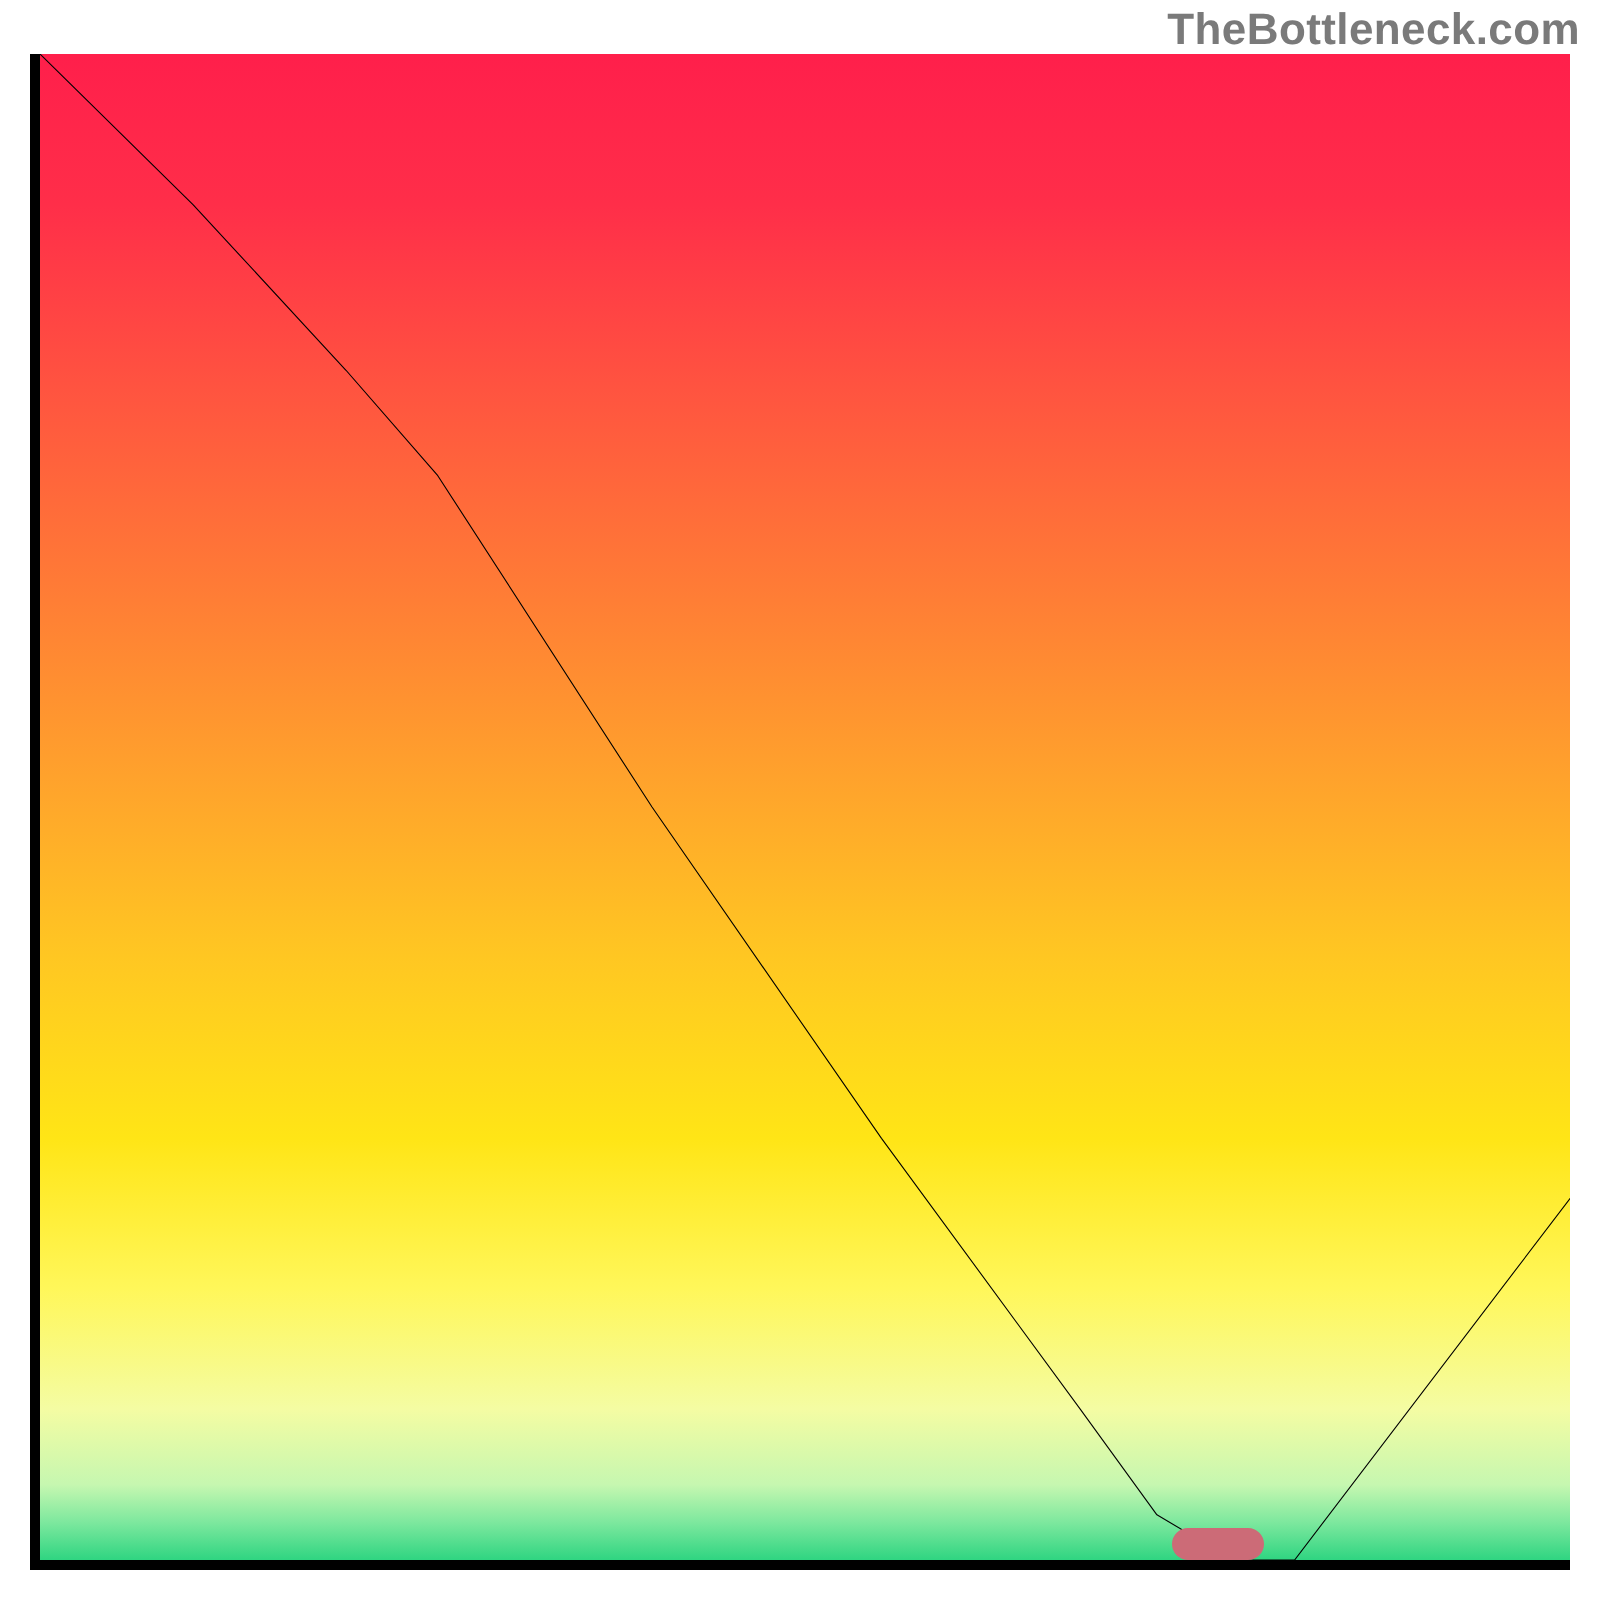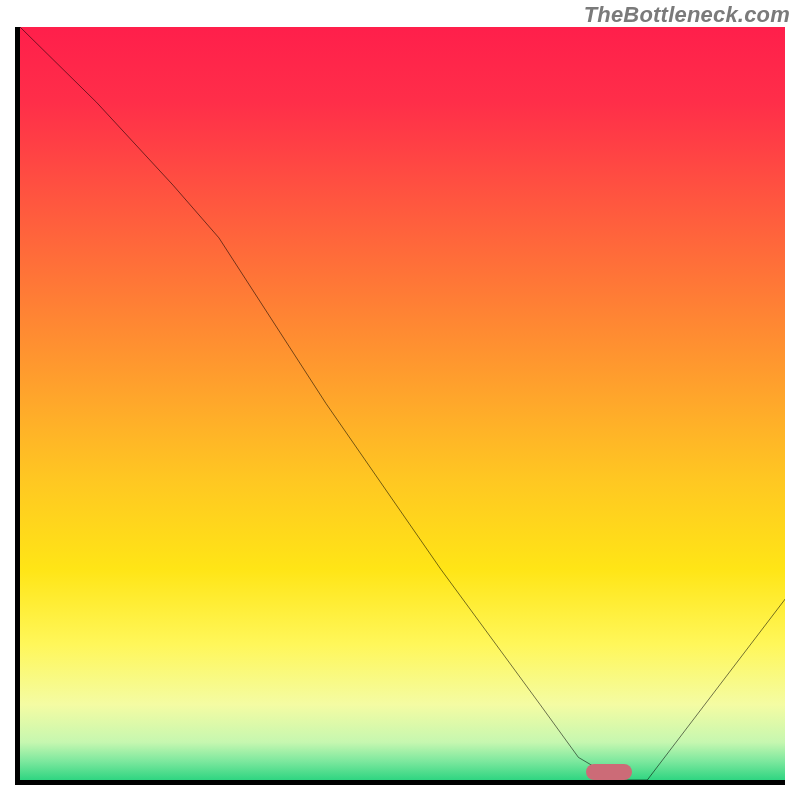--- a/index.html
+++ b/index.html
@@ -7,21 +7,20 @@
     padding: 0;
     width: 800px;
     height: 800px;
     background: #ffffff;
     font-family: Arial, Helvetica, sans-serif;
   }
   .canvas {
     position: relative;
     width: 800px;
     height: 800px;
-    font-style: italic;
   }
   .watermark {
     position: absolute;
     top: 2px;
     right: 10px;
     font-size: 22px;
     font-weight: bold;
     color: #7a7a7a;
     letter-spacing: 0.2px;
   }

